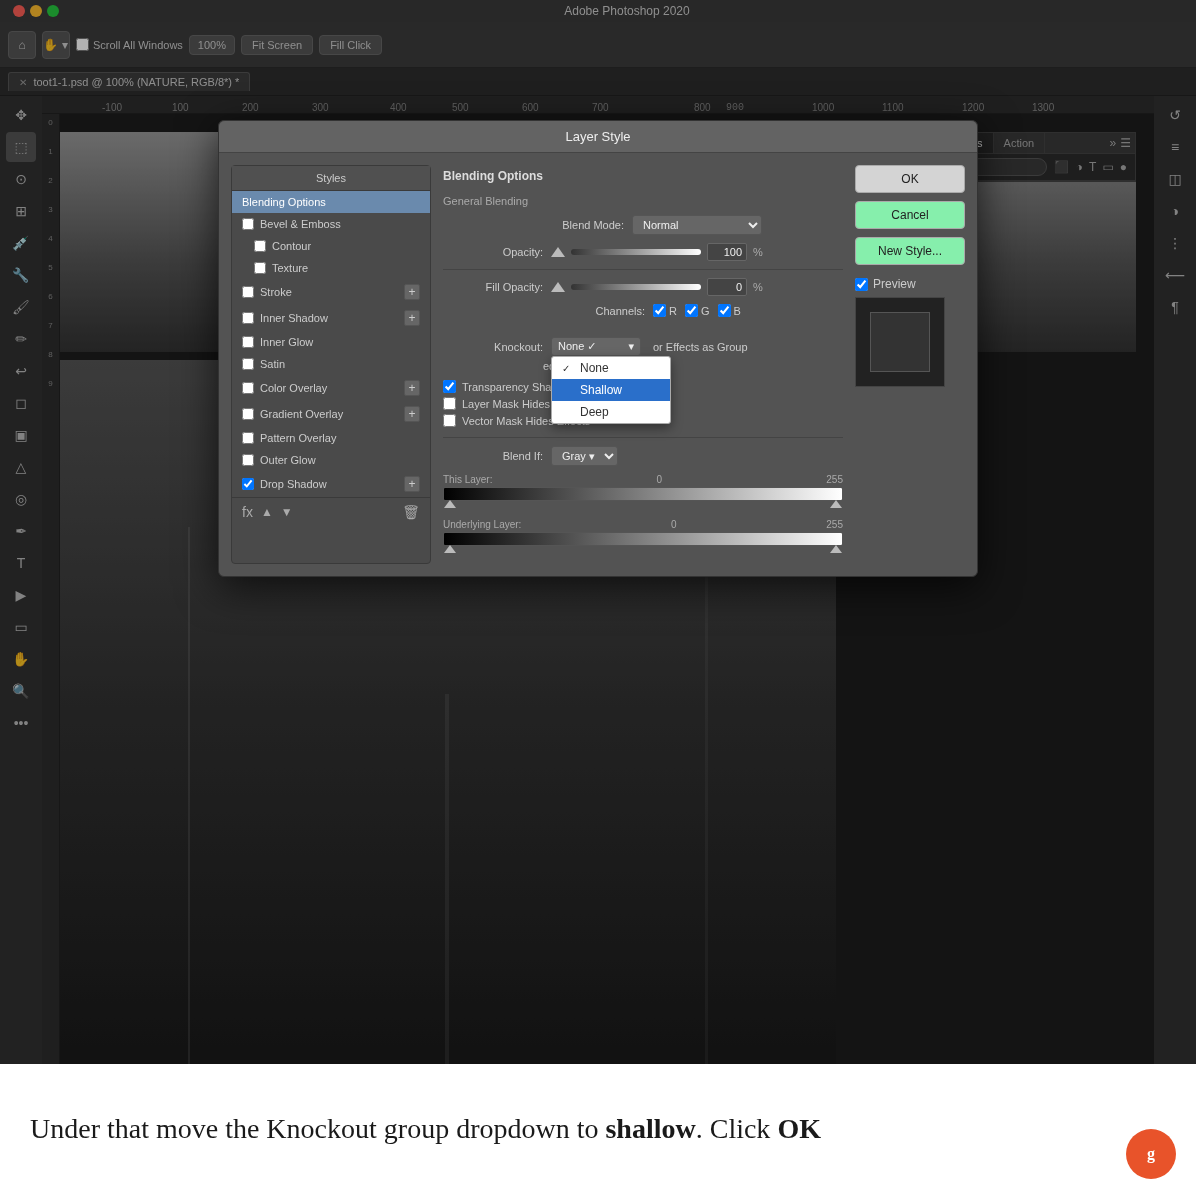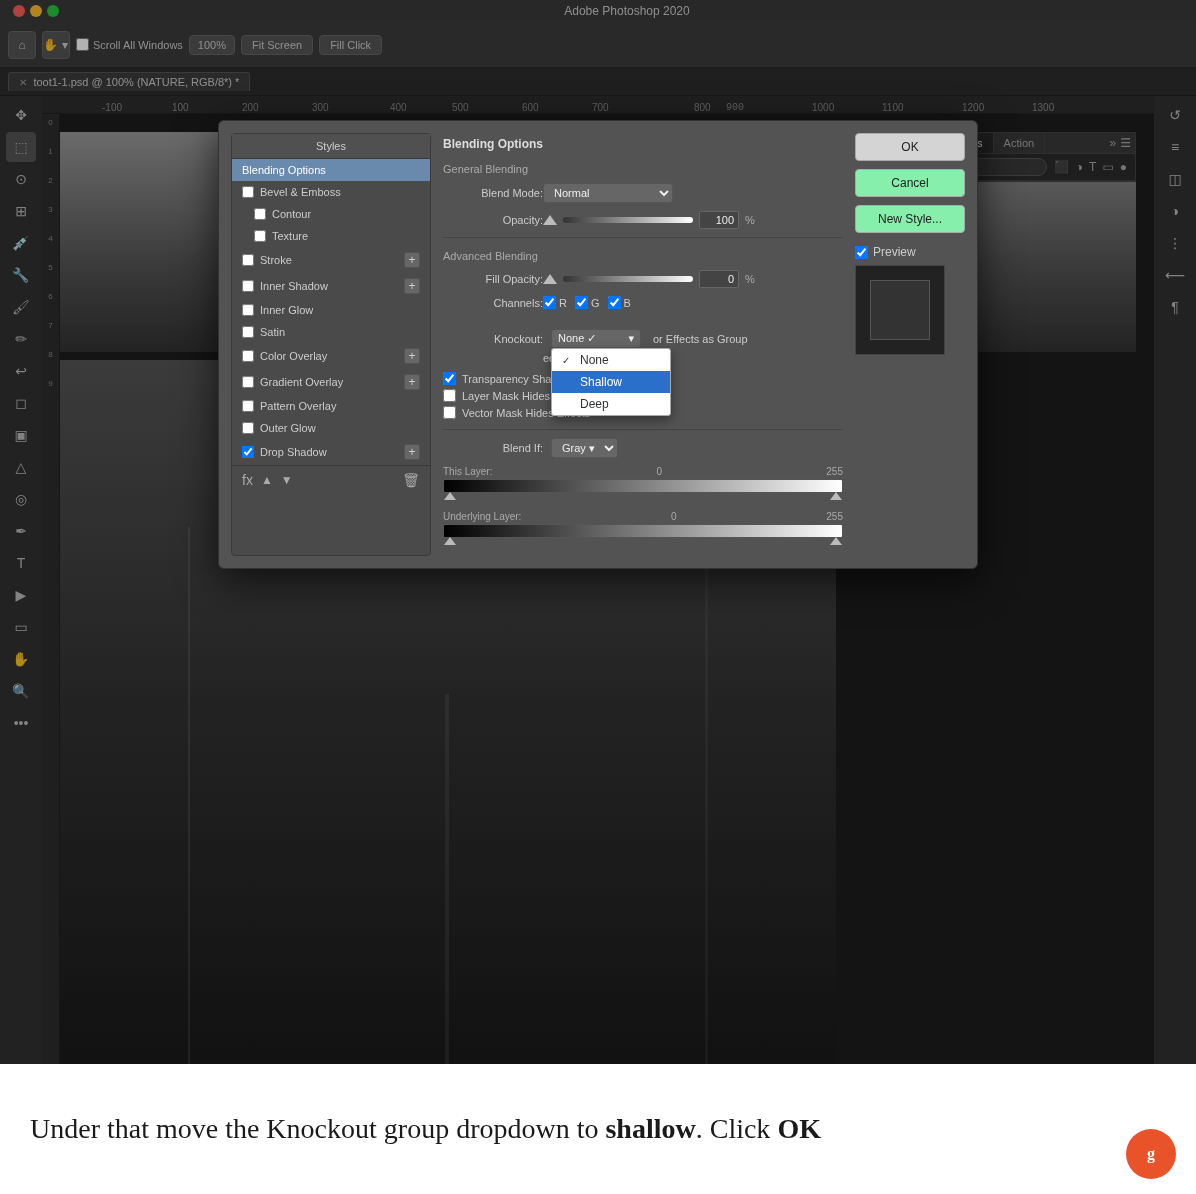--- a/index.html
+++ b/index.html
@@ -383,21 +383,22 @@
     }
     .sub-header {
       font-size: 11px;
       color: #aaa;
       padding: 4px 0 8px 0;
     }
     .field-row {
       display: flex;
       align-items: center;
       margin-bottom: 8px;
-      gap: 0;
+      gap: 8px;
+      justify-content: center;
     }
     .field-label {
       width: 100px;
       font-size: 11px;
       color: #ccc;
       text-align: right;
     }
     .blend-mode-select {
       background: #666;
       border: 1px solid #555;
@@ -893,20 +894,21 @@
     <span class="layer-bottom-icon">◌</span>
     <span class="layer-bottom-icon">⬜</span>
     <span class="layer-bottom-icon">📁</span>
     <span class="layer-bottom-icon">+</span>
     <span class="layer-bottom-icon">🗑</span>
   </div>
 </div>
 
 <div class="modal-overlay">
   <div class="layer-style-dialog">
+    <div class="dialog-titlebar">Layer Style</div>
     <div class="dialog-body">
 
       <div class="styles-panel">
         <div class="styles-header">Styles</div>
 
         <div class="style-item active">
           <span class="style-item-label">Blending Options</span>
         </div>
         <div class="style-item">
           <input type="checkbox" style="">
@@ -988,21 +990,20 @@
           <span class="field-label">Opacity:</span>
           <div class="opacity-slider-row">
             <div style="width:14px;height:0;border-left:7px solid transparent;border-right:7px solid transparent;border-bottom:10px solid #bbb;"></div>
             <div class="slider-track"></div>
             <input class="value-input" type="text" value="100" style="">
             <span class="unit-label">%</span>
           </div>
         </div>
 
         <div class="advanced-section">
-          <div class="sub-header">Advanced Blending</div>
 
           <div class="field-row">
             <span class="field-label">Fill Opacity:</span>
             <div class="opacity-slider-row">
               <div style="width:14px;height:0;border-left:7px solid transparent;border-right:7px solid transparent;border-bottom:10px solid #bbb;"></div>
               <div class="slider-track"></div>
               <input class="value-input" type="text" value="0" style="">
               <span class="unit-label">%</span>
             </div>
           </div>

